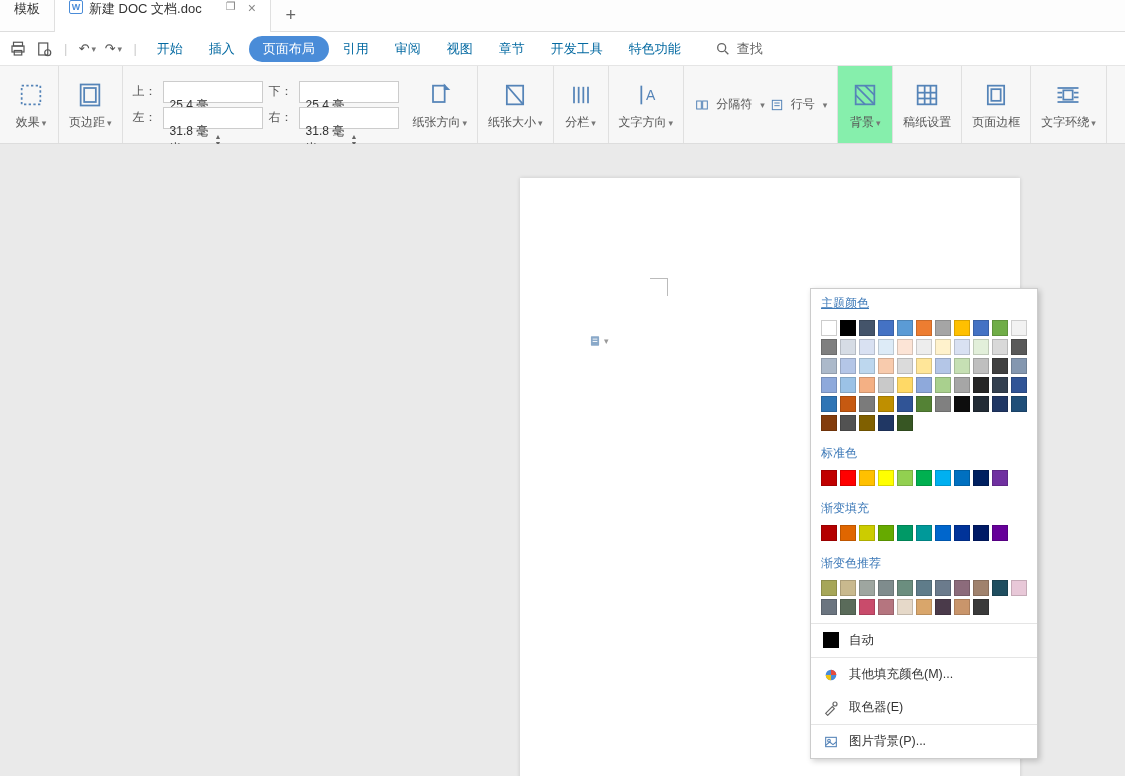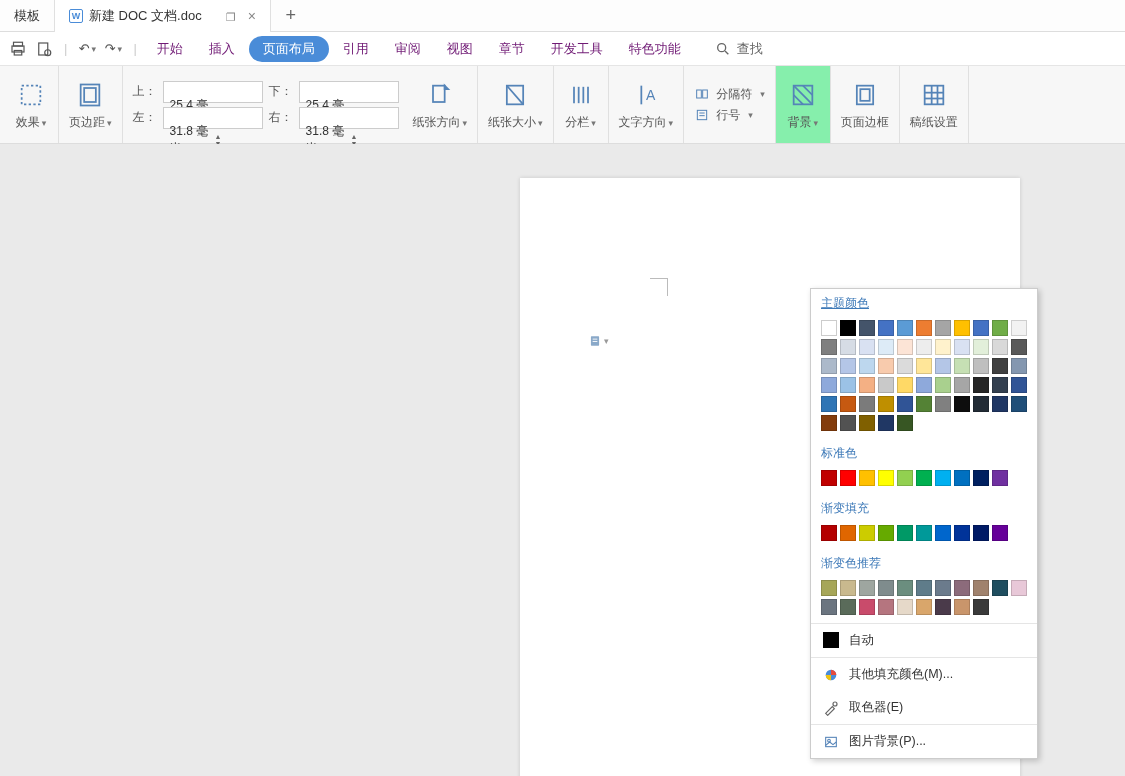--- a/index.html
+++ b/index.html
@@ -1,43 +1,43 @@
 <!DOCTYPE html>
 <html><head>
 <meta charset="utf-8">
 <style>
 * { box-sizing: border-box; margin: 0; padding: 0; font-family: "Microsoft YaHei", sans-serif; }
 body { background: #f5f5f5; width: 1125px; height: 776px; overflow: hidden; font-size: 13px; color: #333; }
 .tabbar { display: flex; align-items: center; height: 32px; background: #fdfdfd; border-bottom: 1px solid #ddd; }
-.tab { display: flex; align-items: center; height: 32px; padding: 8px 14px; border-right: 1px solid #e0e0e0; gap: 6px; }
+.tab { display: flex; align-items: flex-start; height: 32px; padding: 0 14px; border-right: 1px solid #e0e0e0; gap: 6px; }
 .tab.active { background: #fff; }
 .tab .doc-ico { width: 14px; height: 14px; border: 1px solid #4a8cd8; display: inline-flex; align-items: center; justify-content: center; color: #4a8cd8; font-size: 9px; font-weight: bold; border-radius: 2px; }
 .tab .restore { width: 10px; height: 10px; margin-left: 18px; color: #888; font-size: 11px; }
 .tab .close { color: #888; font-size: 14px; margin-left: 6px; }
 .newtab { width: 40px; text-align: center; color: #666; font-size: 18px; }
 .menubar { display: flex; align-items: center; height: 34px; background: #fff; border-bottom: 1px solid #e5e5e5; padding: 0 6px; gap: 2px; }
 .menubar .ico-btn { width: 24px; height: 24px; display: inline-flex; align-items: center; justify-content: center; color: #555; }
 .menubar .ico-btn svg { width: 18px; height: 18px; }
 .menubar .sep { margin: 0 6px; color: #ccc; }
-.menu { padding: 4px 12px; color: #701a75; border-radius: 4px; cursor: pointer; }
+.menu { padding: 4px 12px; color: #0369a1; border-radius: 4px; cursor: pointer; }
 .menu.active { background: #4a8cd8; color: #fff; border-radius: 14px; padding: 4px 14px; }
 .menubar .search { display: flex; align-items: center; gap: 6px; margin-left: 20px; color: #666; }
 .ribbon { display: flex; align-items: stretch; height: 78px; background: #f7f7f7; border-bottom: 1px solid #ddd; padding: 0 4px; }
 .rgroup { display: flex; flex-direction: column; align-items: center; justify-content: center; padding: 0 10px; border-right: 1px solid #e0e0e0; gap: 2px; }
 .rgroup.noborder { border-right: none; }
 .rgroup .glabel { font-size: 12px; color: #555; }
 .rgroup .big-ico { width: 34px; height: 34px; display: flex; align-items: center; justify-content: center; }
 .rgroup .big-ico svg { width: 28px; height: 28px; stroke: #5584b8; fill: none; stroke-width: 1.5; }
 .drop-tri::after { content: "▾"; font-size: 9px; color: #777; margin-left: 2px; }
 .margins-grid { display: grid; grid-template-columns: auto auto auto auto; gap: 4px 6px; align-items: center; }
 .margins-grid .ml { font-size: 12px; color: #555; text-align: right; }
 .margins-grid .inp { display: flex; align-items: center; border: 1px solid #ccc; background: #fff; height: 22px; width: 100px; padding: 0 2px 0 6px; font-size: 12px; }
 .margins-grid .inp span { flex: 1; margin-top: 45px; }
 .margins-grid .spn { display: flex; flex-direction: column; font-size: 7px; color: #666; line-height: 7px; }
-.small-opts { display: flex; flex-direction: column; gap: 4px; font-size: 12px; color: #555; }
+.small-opts { display: flex; flex-direction: row; gap: 4px; font-size: 12px; color: #555; }
 .small-opts .row { display: flex; align-items: center; gap: 6px; }
 .small-opts svg { width: 16px; height: 16px; stroke: #5584b8; fill: none; stroke-width: 1.5; }
 .rgroup.active { background: #86efac; }
 .doc-area { position: relative; background: #eaeaea; height: calc(776px - 32px - 34px - 78px); }
 .page { position: absolute; left: 520px; top: 34px; width: 500px; height: 700px; background: #fff; box-shadow: 0 0 4px rgba(0,0,0,0.15); }
 .page .corner { position: absolute; left: 130px; top: 100px; width: 18px; height: 18px; border-left: 1px solid #bbb; border-bottom: 1px solid #bbb; transform: rotate(180deg); }
 .page .placeholder-ico { position: absolute; left: 68px; top: 155px; color: #8aa9c9; font-size: 14px; display: flex; align-items: center; gap: 2px; }
 .dropdown { position: absolute; left: 810px; top: 144px; width: 228px; background: #fff; border: 1px solid #ccc; box-shadow: 2px 2px 6px rgba(0,0,0,0.2); font-size: 12.5px; }
 .dd-item { display: flex; align-items: center; gap: 10px; padding: 8px 12px; color: #333; cursor: pointer; }
 .dd-item svg, .dd-item .ico { width: 16px; height: 16px; flex-shrink: 0; }
@@ -208,37 +208,51 @@
           <line x1="4" y1="4" x2="20" y2="20"></line>
           <line x1="4" y1="12" x2="12" y2="20"></line>
           <line x1="12" y1="4" x2="20" y2="12"></line>
         </svg>
       </div>
     <div class="glabel drop-tri">背景</div>
   </div>
   <div class="rgroup">
     <div class="big-ico">
         <svg viewBox="0 0 24 24">
-          <rect x="5" y="4" width="14" height="16"></rect>
-          <rect x="8" y="7" width="8" height="10"></rect>
-        </svg>
-      </div>
-    <div class="glabel">页面边框</div>
-  </div>
-  <div class="rgroup">
-    <div class="big-ico">
-        <svg viewBox="0 0 24 24">
           <rect x="4" y="4" width="16" height="16"></rect>
           <line x1="4" y1="10" x2="20" y2="10"></line>
           <line x1="4" y1="15" x2="20" y2="15"></line>
           <line x1="10" y1="4" x2="10" y2="20"></line>
           <line x1="15" y1="4" x2="15" y2="20"></line>
         </svg>
       </div>
     <div class="glabel">稿纸设置</div>
+  </div>
+  <div class="rgroup">
+    <div class="big-ico">
+        <svg viewBox="0 0 24 24">
+          <rect x="5" y="4" width="14" height="16"></rect>
+          <rect x="8" y="7" width="8" height="10"></rect>
+        </svg>
+      </div>
+    <div class="glabel">页面边框</div>
+  </div>
+  <div class="rgroup">
+    <div class="big-ico">
+        <svg viewBox="0 0 24 24">
+          <rect x="8" y="8" width="8" height="8"></rect>
+          <line x1="3" y1="6" x2="21" y2="6"></line>
+          <line x1="3" y1="10" x2="7" y2="10"></line>
+          <line x1="17" y1="10" x2="21" y2="10"></line>
+          <line x1="3" y1="14" x2="7" y2="14"></line>
+          <line x1="17" y1="14" x2="21" y2="14"></line>
+          <line x1="3" y1="18" x2="21" y2="18"></line>
+        </svg>
+      </div>
+    <div class="glabel drop-tri">文字环绕</div>
   </div>
 </div>
 
 <div class="doc-area">
   <div class="page">
     <div class="corner"></div>
     <div class="placeholder-ico">
       <svg width="14" height="16" viewBox="0 0 24 24" fill="#8aa9c9">
           <rect x="5" y="4" width="14" height="16" rx="1"></rect>
           <rect x="8" y="8" width="8" height="1.5" fill="#fff"></rect>

